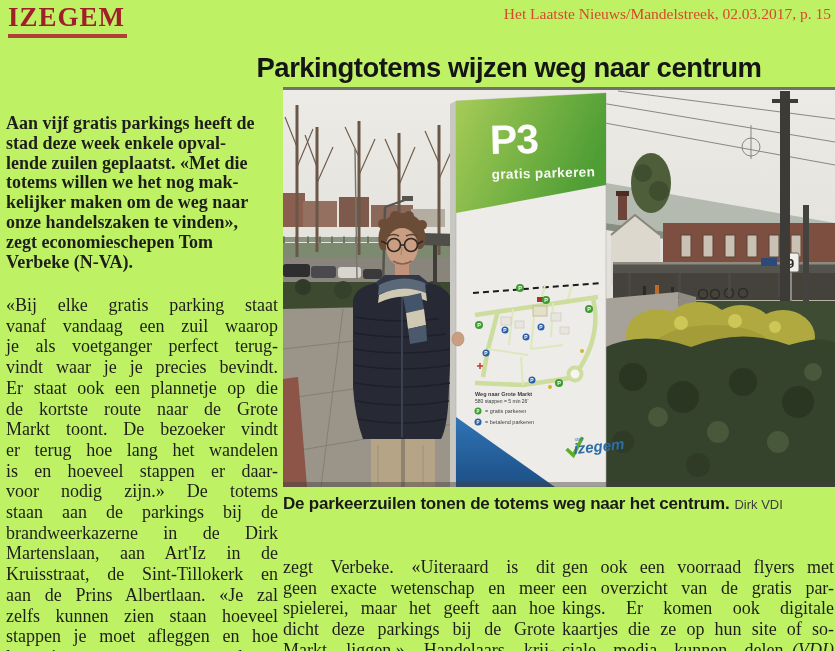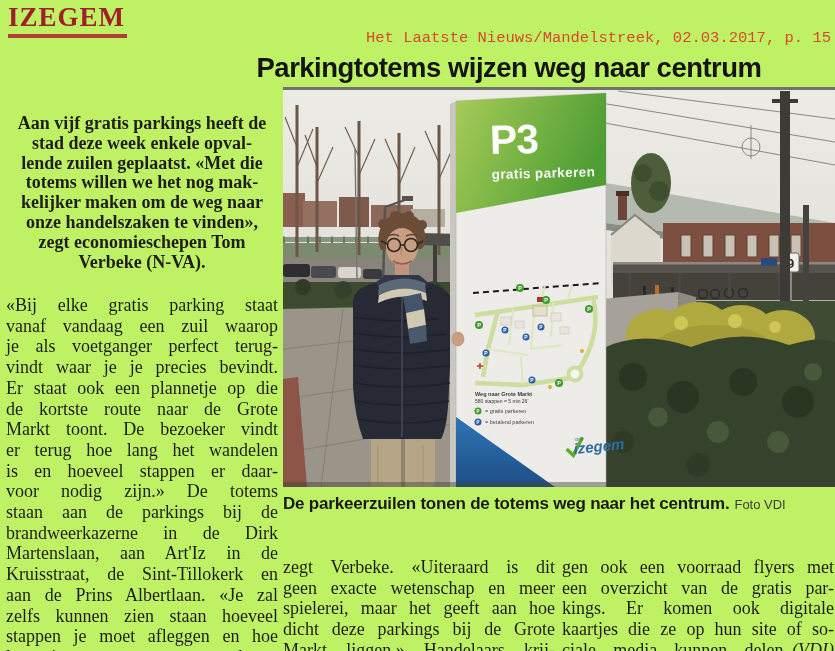--- a/index.html
+++ b/index.html
@@ -3,31 +3,31 @@
 <meta charset="utf-8">
 <style>
   html,body{margin:0;padding:0;background:#ffffff;}
   #page{position:relative;width:835px;height:651px;background:#bef264;overflow:hidden;
         font-family:"Liberation Serif",serif;color:#1f1e1c;}
 
   
   .logo{position:absolute;left:8px;top:2px;font-family:"Liberation Serif",serif;
         font-weight:bold;font-size:27px;letter-spacing:1px;color:#a02028;
         border-bottom:4px solid #b04036;padding:0 2px 2px 0;line-height:30px;}
-  .source{position:absolute;right:4px;top:5px;font-family:Liberation Mono, monospace;
-        font-size:15.5px;color:#d9472c;margin-top:24px;}
+  .source{position:absolute;right:4px;top:5px;font-family:Liberation Serif, serif;
+        font-size:15.5px;color:#d9472c;}
 
   
   .headline{position:absolute;left:183px;top:33px;width:652px;text-align:center;
         font-family:"Liberation Sans",sans-serif;font-weight:bold;font-size:28px;
         letter-spacing:-0.5px;color:#151515;transform:scaleX(0.98);transform-origin:center;}
 
   
   .intro{position:absolute;left:6px;top:96px;width:272px;
-        font-weight:bold;font-size:18px;line-height:19.8px;white-space:pre-line;text-align:center;}
+        font-weight:bold;font-size:18px;line-height:19.8px;white-space:pre-line;}
   .col{position:absolute;width:272px;font-size:18px;line-height:20.7px;
         white-space:pre-line;text-align:justify;text-align-last:justify;-moz-text-align-last:justify;}
   .col-left{left:6px;top:277px;}
   .col-mid{left:283px;top:539px;}
   .col-right{left:562px;top:539px;}
   .byline{font-style:italic;margin-left:4px;}
 
   
   .photo{position:absolute;left:283px;top:87px;width:552px;height:400px;}
   .caption{position:absolute;left:283px;top:494px;width:552px;
@@ -444,15 +444,15 @@
       </g>
     </g>
 
     <ellipse cx="175" cy="252" rx="6" ry="7" fill="#c99e83" stroke="#a97f66" stroke-width="0.5"></ellipse>
 
     <rect x="0" y="0" width="552" height="3" fill="#4a4944" opacity="0.75"></rect>
     <rect x="0" y="395" width="552" height="5" fill="#44423c" opacity="0.45"></rect>
   </svg>
   </div>
 
-  <div class="caption"><b>De parkeerzuilen tonen de totems weg naar het centrum.</b><span class="credit">Foto VDI</span></div>
+  <div class="caption"><b>De parkeerzuilen tonen de totems weg naar het centrum.</b><span class="credit">Dirk VDI</span></div>
 
 </div>
 
 </body></html>

